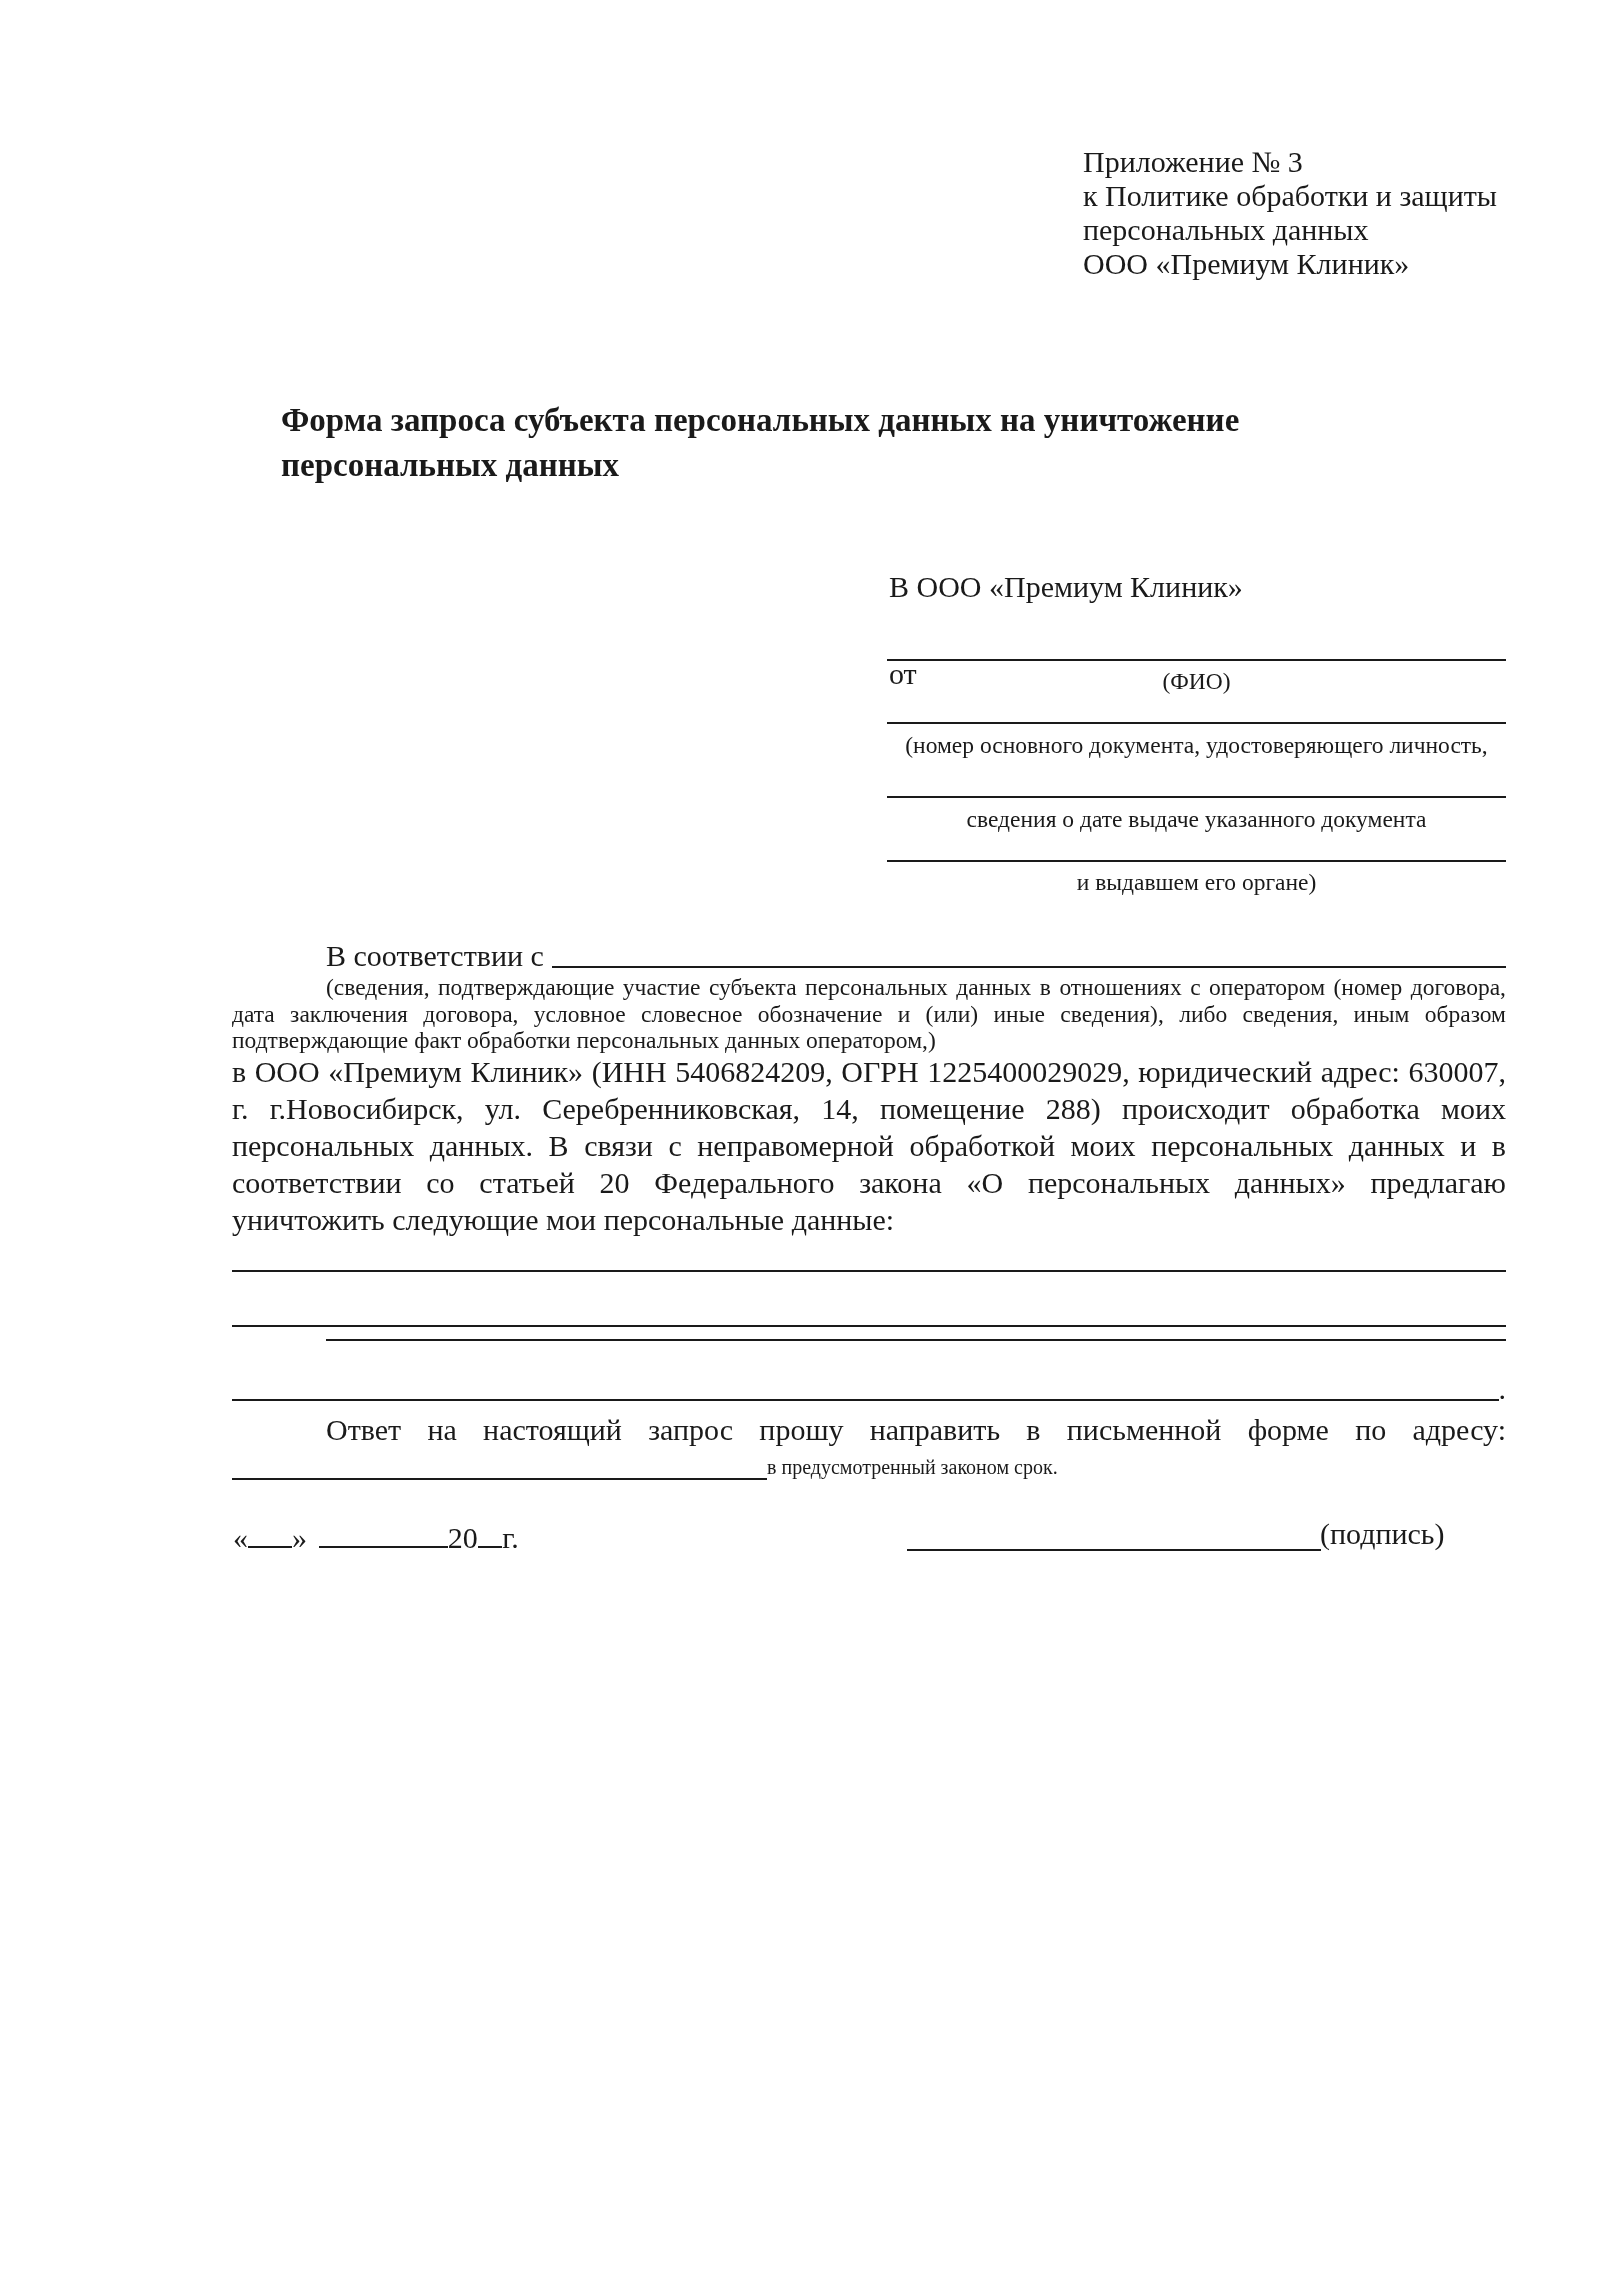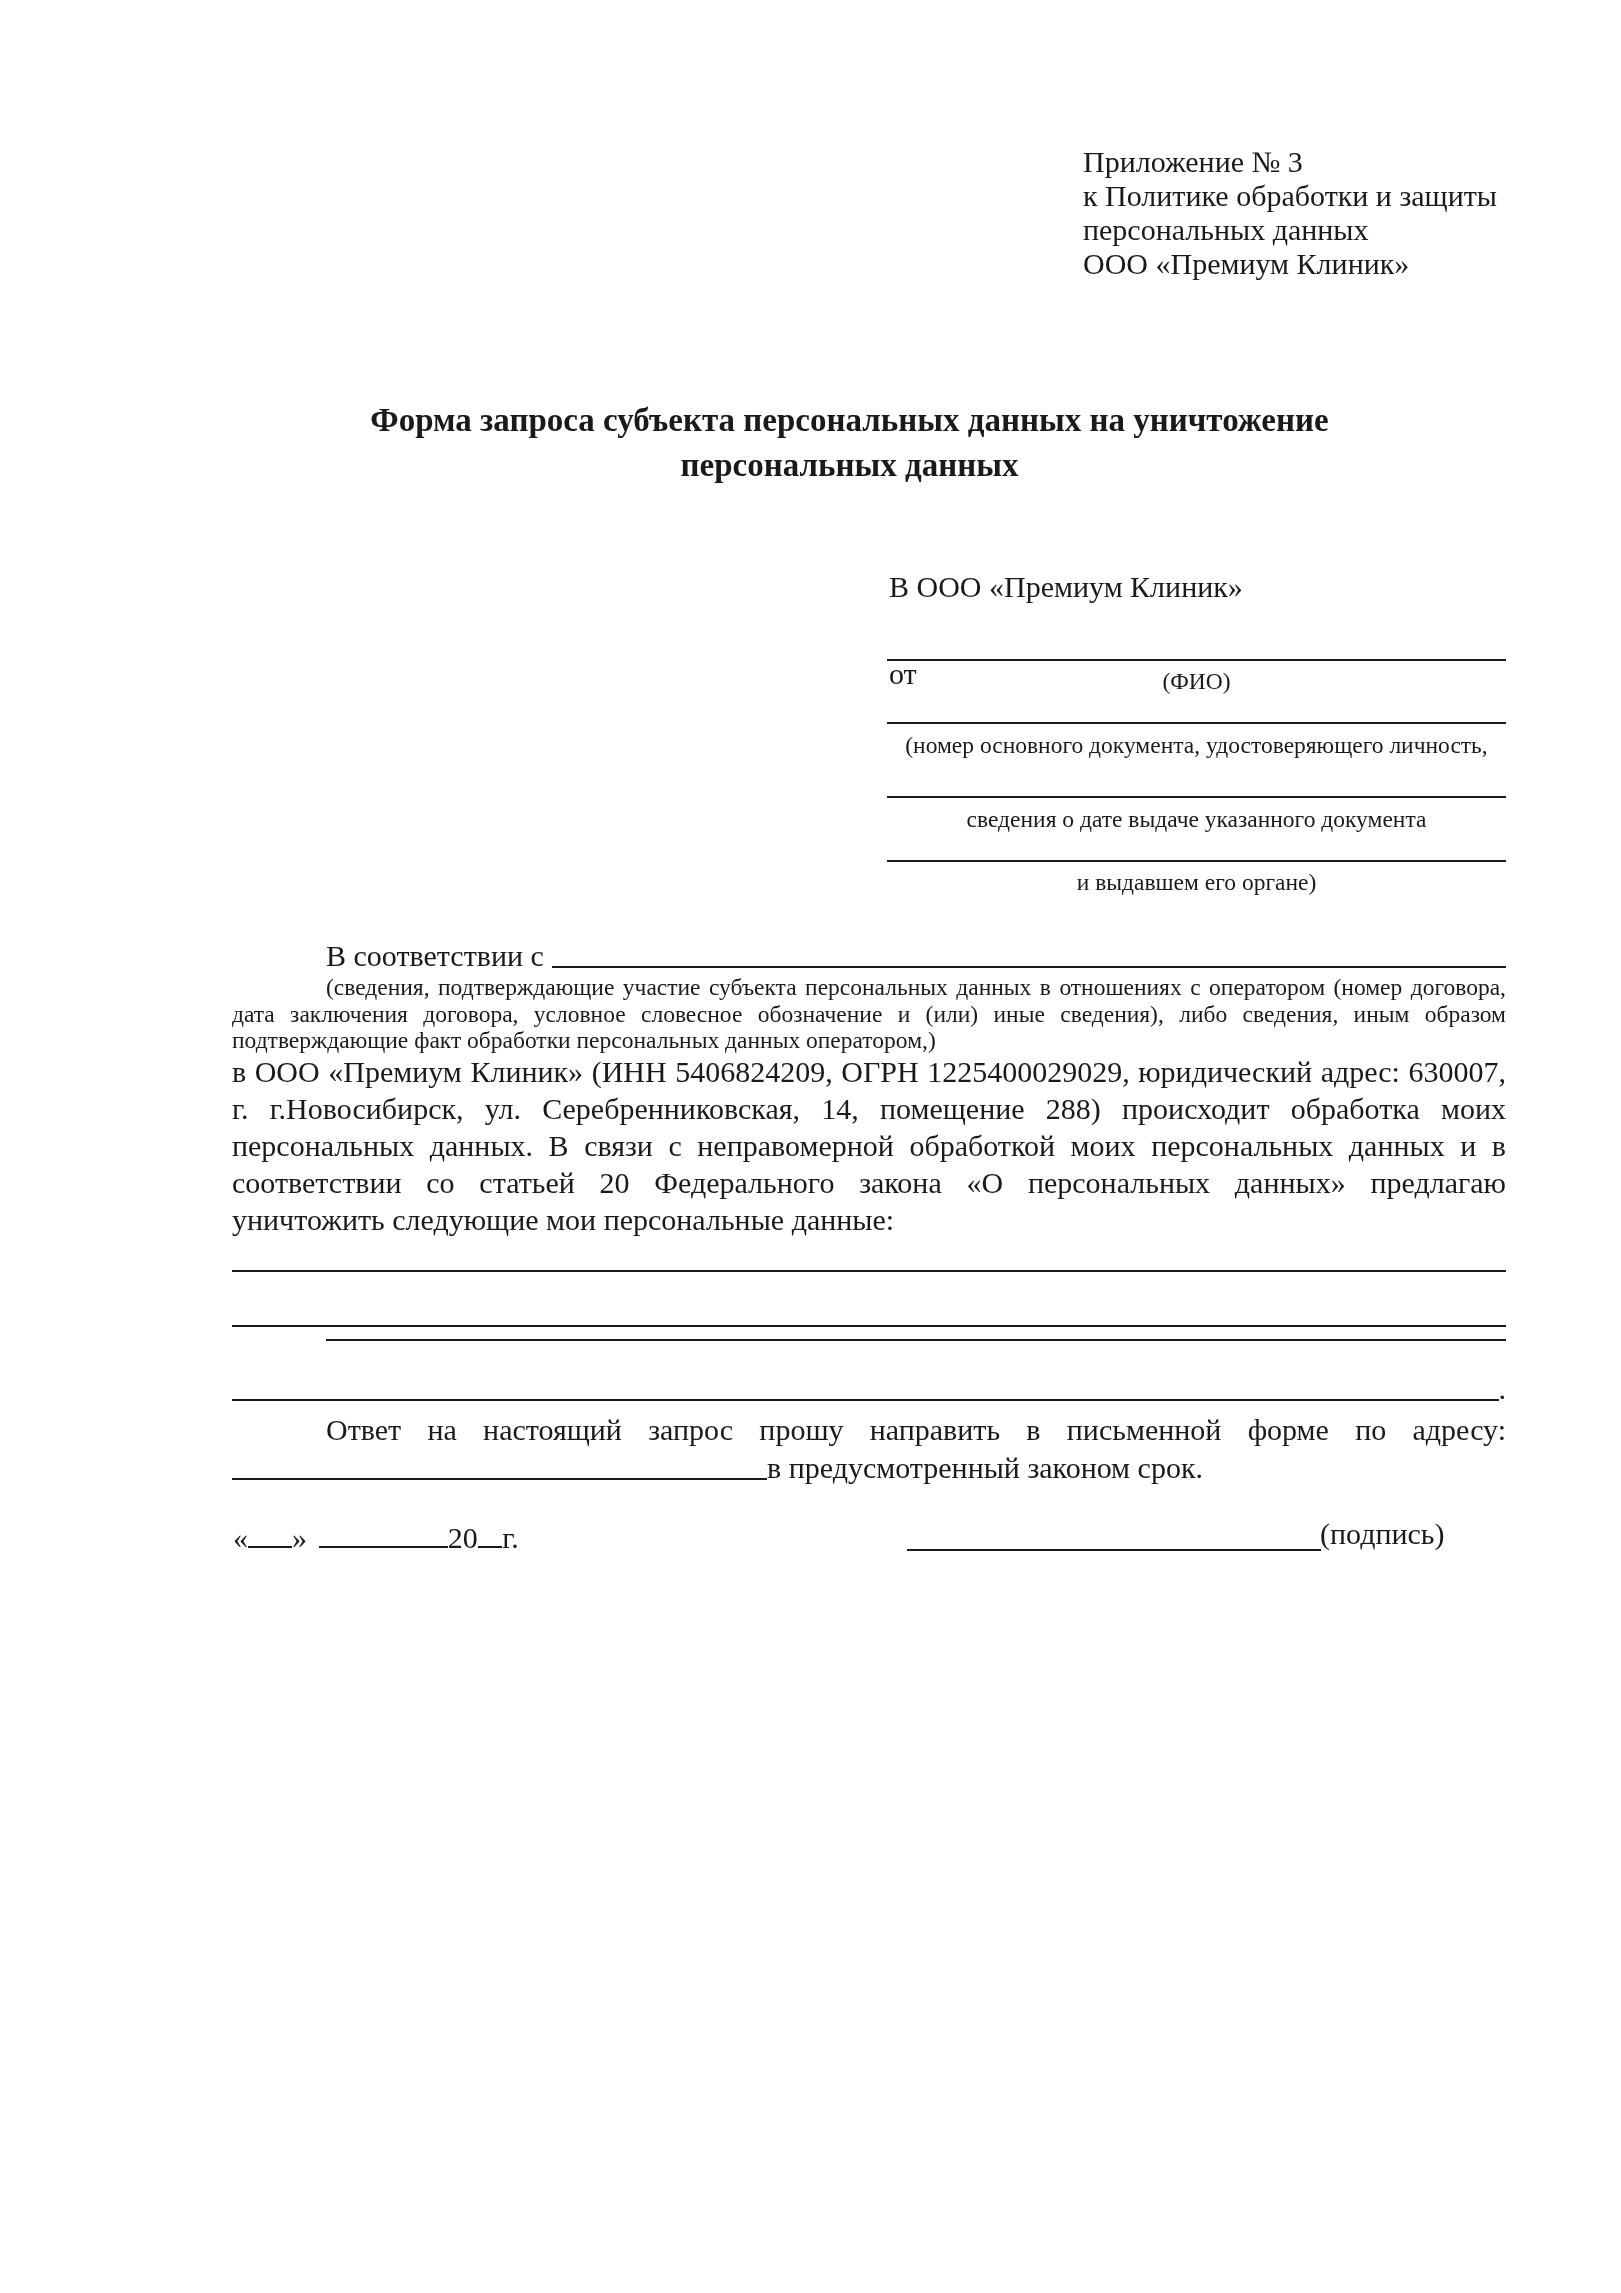--- a/index.html
+++ b/index.html
@@ -13,21 +13,21 @@
     font-family: "Liberation Serif", "DejaVu Serif", serif;
     overflow: hidden;
     padding-left: 41px;
   }
   .abs { position: absolute; }
 
   
   .header-block { left: 1083px; top: 145px; width: 451px; font-size: 30px; line-height: 34px; text-align: left; }
 
   
-  .doc-title { left: 281px; top: 398px; width: 1137px; font-size: 33px; line-height: 45px; font-weight: bold; text-align: center; }
+  .doc-title { left: 281px; top: 398px; width: 1137px; font-size: 33px; line-height: 45px; font-weight: bold; text-align: left; }
 
   
   .addr-to   { left: 889px; top: 570px; width: 619px; font-size: 30px; }
   .addr-from { left: 889px; top: 617px; width: 619px; font-size: 30px; margin-top: 40px; }
 
   .rule { position: absolute; height: 0; border-bottom: 2.9px solid #1a1a1a; }
   .rule-fio    { left: 887px; top: 659px; width: 619px; }
   .rule-doc    { left: 887px; top: 722px; width: 619px; }
   .rule-date   { left: 887px; top: 796px; width: 619px; }
   .rule-organ  { left: 887px; top: 860px; width: 619px; }
@@ -64,21 +64,21 @@
 
   .period-row { left: 232px; top: 1370px; width: 1274px; font-size: 30px; line-height: 37px; }
 
   .response-line {
     left: 232px; top: 1411px; width: 1274px;
     font-size: 30px; line-height: 37px;
     text-indent: 94px;
     text-align: justify;
     text-align-last: justify;
   }
-  .response-tail-row { left: 232px; top: 1449px; width: 1274px; font-size: 30px; line-height: 37px; }
+  .response-tail-row { left: 232px; top: 1449px; width: 1274px; font-size: 20px; line-height: 37px; }
   .response-tail-row .blank { width: 535px; flex: 0 0 auto; border-bottom: 2.9px solid #1a1a1a; align-self: flex-end; margin-bottom: 5.9px; }
 
   
   .date-line { left: 233px; top: 1519px; font-size: 30px; line-height: 37px; white-space: nowrap; }
   .ublank { display: inline-block; height: 29px; border-bottom: 2.9px solid #1a1a1a; vertical-align: baseline; }
   .ublank-day  { width: 44px; }
   .ublank-month{ width: 129px; margin-left: 11.8px; }
   .ublank-year { width: 24.5px; }
 
   .rule-signature { left: 907px; top: 1549px; width: 414px; }

